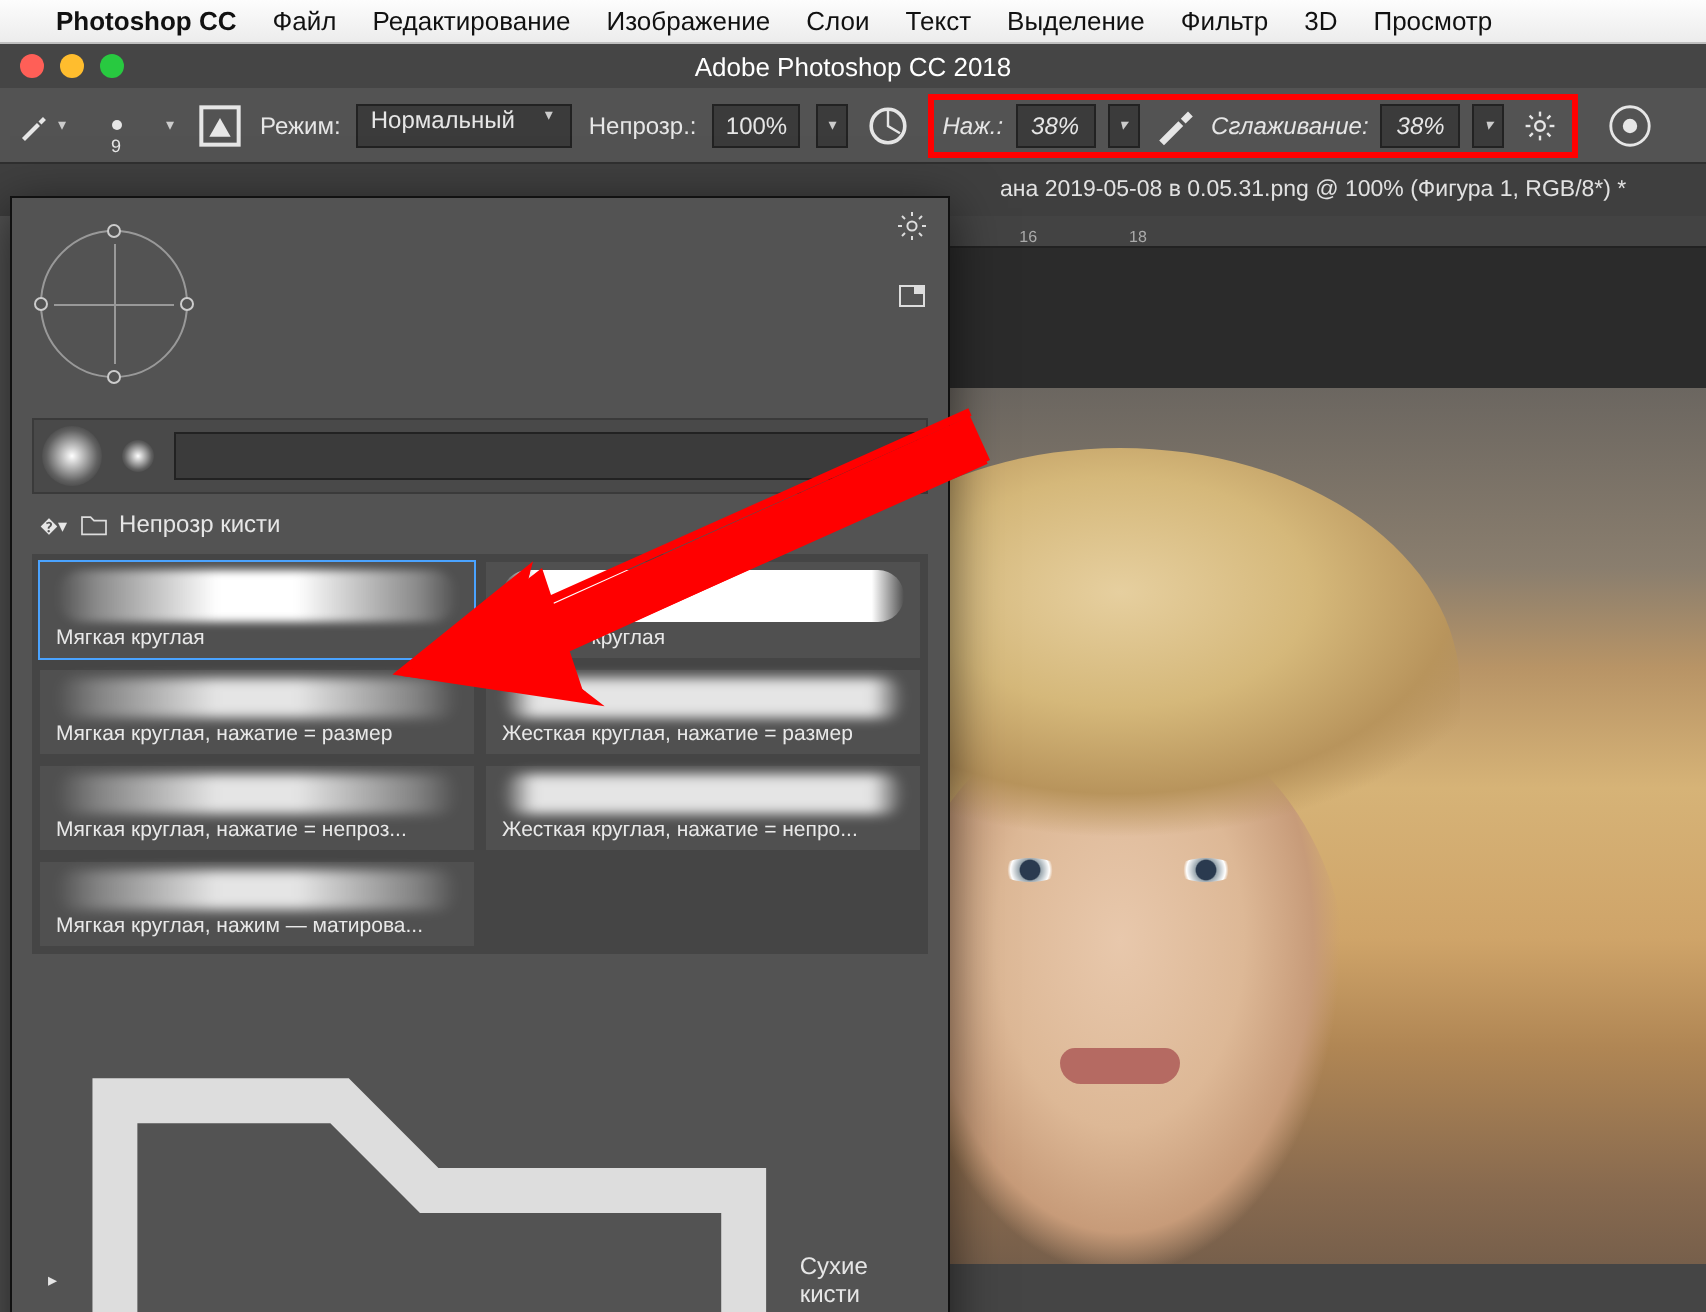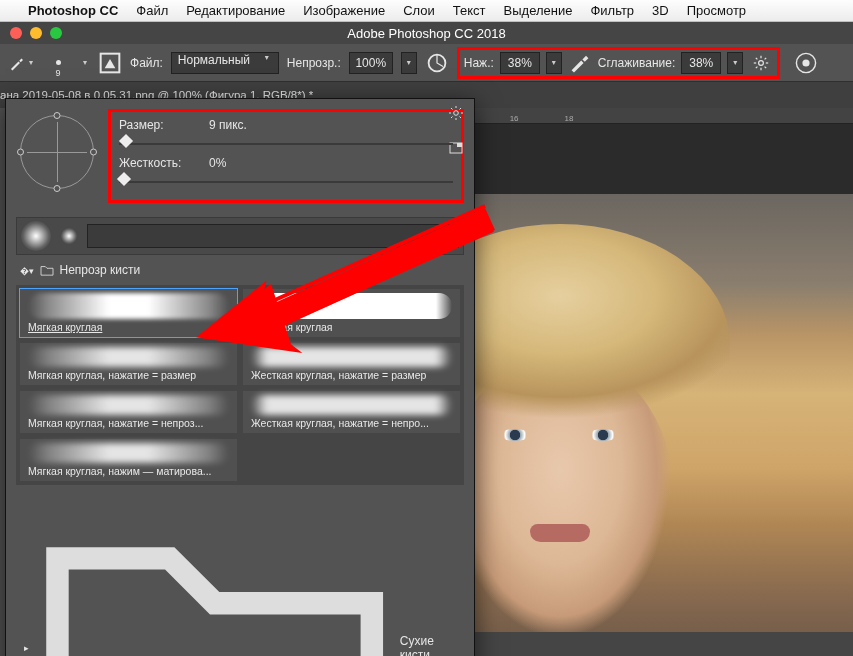--- a/index.html
+++ b/index.html
@@ -22,25 +22,25 @@
   .optbar { height: 38px; background: #535353; display:flex; align-items:center; padding:0 8px; gap:8px; color:#e6e6e6; font-size:12px; border-bottom:1px solid #2f2f2f;}
   .tool-icon { width:28px; height:28px; display:flex; align-items:center; justify-content:center; position:relative;}
   .brush-dot { width:5px; height:5px; background:#e6e6e6; border-radius:50%; }
   .tiny-label { font-size:9px; position:absolute; bottom:-1px; }
   .dd-arrow { font-size:8px; color:#ccc; padding:0 3px;}
   .lbl { white-space:nowrap; }
   .select { background:#3b3b3b; border:1px solid #222; height:22px; min-width:108px; display:flex; padding:0 6px; font-size:12px; color:#e6e6e6; justify-content:space-between;}
   .numbox { background:#3b3b3b; border:1px solid #222; height:22px; width:44px; display:flex; align-items:center; justify-content:center; font-size:12px; color:#e6e6e6;}
   .mini-dd { width:16px; height:22px; background:#3b3b3b; border:1px solid #222; display:flex; align-items:center; justify-content:center;}
   .icon-btn { width:24px; height:24px; display:flex; align-items:center; justify-content:center; color:#e0e0e0;}
-  .redbox { border:3px solid #ff0000; padding:2px 4px; display:flex; align-items:center; gap:6px; height:32px;}
+  .redbox { border:3px solid #ff0000; padding:2px 4px; display:flex; align-items:center; gap:6px; height:32px;font-style:italic;}
   .gear svg { width:16px; height:16px; }
   
   
-  .tabstrip { height:26px; background:#3f3f3f; color:#e2e2e2; font-size:11.5px; display:flex; align-items:center; overflow:hidden; white-space:nowrap;}
+  .tabstrip { height:26px; background:#3f3f3f; color:#e2e2e2; font-size:11.5px; display:flex; align-items:center; padding-left:500px; overflow:hidden; white-space:nowrap;}
   
   
   .main { position:relative; height: calc(656px - 22px - 22px - 38px - 26px); }
   .leftstrip { position:absolute; left:0; top:0; width:34px; height:100%; background:#535353; border-right:1px solid #2a2a2a; display:flex; flex-direction:column; align-items:center; gap:4px; padding-top:6px;}
   .leftstrip .slot { width:26px; height:26px; display:flex; align-items:center; justify-content:center; color:#ddd; font-size:14px;}
   
   
   .brush-panel { position:absolute; left:5px; top:-10px; width:470px; background:#535353; border:1px solid #111; box-shadow:0 6px 24px rgba(0,0,0,.6); padding:10px; z-index:20; color:#e6e6e6; font-size:12px;}
   .bp-top { display:flex; gap:10px; }
   .angle-ring { width:74px; height:74px; border:1px solid #999; border-radius:50%; position:relative; flex:0 0 74px; margin:6px 4px;}
@@ -61,21 +61,21 @@
   .soft-row .blob { width:30px; height:30px; border-radius:50%; background:radial-gradient(circle,#fff 0%,#fff2 60%,transparent 75%); }
   .soft-row .blob.small { width:16px; height:16px; }
   .long-input { flex:1; height:24px; background:#3b3b3b; border:1px solid #222;}
   
   .folder-hdr { display:flex; align-items:center; gap:6px; padding:8px 4px; font-size:12px;}
   .folder-hdr .tri { font-size:9px; }
   .folder-hdr svg { width:14px; height:12px;}
   
   .preset-grid { display:grid; grid-template-columns:1fr 1fr; gap:6px; padding:4px; background:#454545;}
   .preset { background:#505050; padding:4px 8px; font-size:10.5px; color:#e8e8e8; }
-  .preset.selected { outline:1px solid #4aa3ff;text-decoration:underline; }
+  .preset.selected { outline:1px solid #4aa3ff; }
   .preset .stroke { height:26px; background:radial-gradient(ellipse 120% 55% at 50% 50%, #fff 0%, #fff 30%, transparent 70%); margin-bottom:2px; }
   .preset .stroke.soft { background:linear-gradient(90deg,transparent 0%, #fff5 10%, #fff 40%, #fff 60%, #fff5 90%, transparent 100%); border-radius:14px; filter:blur(2px);}
   .preset .stroke.hard { background:linear-gradient(90deg,transparent 0%, #fff 8%, #fff 92%, transparent 100%); border-radius:13px;}
   .preset .stroke.thin { height:20px; filter:blur(3px); opacity:.85;}
   .preset-label { white-space:nowrap; overflow:hidden; text-overflow:ellipsis;}
   
   .subfolder { display:flex; align-items:center; gap:6px; padding:6px 8px; font-size:12px;}
   .subfolder .tri{font-size:9px;}
   
   
@@ -133,21 +133,21 @@
     <div class="brush-dot"></div>
     <span class="tiny-label">9</span>
   </div>
   <span class="dd-arrow">▾</span>
   <div class="icon-btn">
     <svg viewBox="0 0 18 18">
         <rect x="2" y="2" width="14" height="14" fill="none" stroke="#e6e6e6" stroke-width="1.5"></rect>
         <path d="M5 13 L9 6 L13 13" fill="#e6e6e6"></path>
       </svg>
   </div>
-  <span class="lbl">Файл:</span>
+  <span class="lbl">Режим:</span>
   <div class="select">
     <span>Нормальный</span>
       <span class="dd-arrow">▾</span>
   </div>
   <span class="lbl">Непрозр.:</span>
   <div class="numbox">100%</div>
   <div class="mini-dd">
       <span class="dd-arrow">▾</span>
     </div>
   <div class="icon-btn">
@@ -262,36 +262,20 @@
           </svg>
       </span>
     </div>
     <div class="bp-top">
       <div class="angle-ring">
         <b class="h1"></b>
           <b class="h2"></b>
           <b class="h3"></b>
           <b class="h4"></b>
       </div>
-      <div class="sliders">
-        <div class="srow">
-          <label>Размер:</label>
-          <span>9 пикс.</span>
-        </div>
-        <div class="track">
-            <div class="thumb" style="left:2px"></div>
-          </div>
-        <div class="srow">
-          <label>Жесткость:</label>
-          <span>0%</span>
-        </div>
-        <div class="track">
-            <div class="thumb" style="left:0"></div>
-          </div>
-      </div>
     </div>
 
     <div class="soft-row">
       <div class="blob"></div>
       <div class="blob small"></div>
       <div class="long-input"></div>
     </div>
 
     <div class="folder-hdr">
       <span class="tri">�▾</span>

